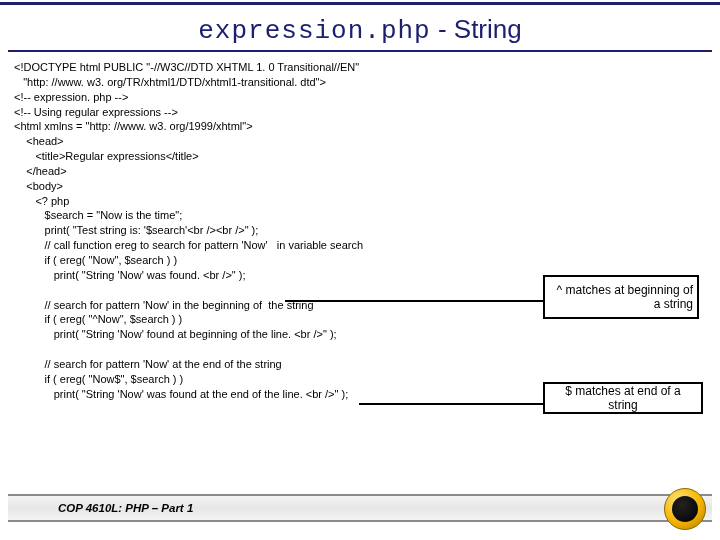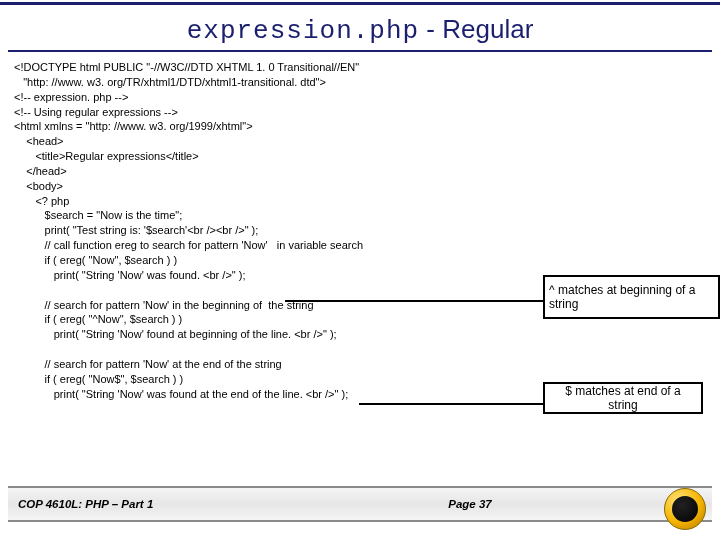--- a/index.html
+++ b/index.html
@@ -42,25 +42,25 @@
     font-size: 11px;
     line-height: 1.35;
     font-family: Arial, sans-serif;
     color: #000;
     white-space: pre;
   }
   .callout1 {
     position: absolute;
     top: 275px;
     left: 543px;
-    width: 177px;
+    width: 156px;
     border: 2px solid #000;
     padding: 6px 4px;
     font-size: 12px;
-    text-align: left;
+    text-align: right;
     background: #fff;
   }
   .callout2 {
     position: absolute;
     top: 382px;
     left: 543px;
     width: 160px;
     border: 2px solid #000;
     padding: 0 4px;
     font-size: 12px;
@@ -80,28 +80,29 @@
     top: 403px;
     left: 359px;
     width: 186px;
     height: 2px;
     background: #000;
   }
   .footer-bar {
     position: absolute;
     bottom: 18px;
     left: 8px; right: 8px;
-    height: 36px;
+    height: 28px;
     border-top: 2px solid #8a8a8a;
     border-bottom: 2px solid #8a8a8a;
     background: linear-gradient(#f4f4f4,#e6e6e6,#f4f4f4);
     display: flex;
     align-items: center;
     font-size: 11.5px;
     font-family: Arial, sans-serif;
+    padding-left: 40px;
   }
   .footer-left {
     flex: 0 0 220px;
     padding-left: 10px;
     font-weight: bold;
     font-style: italic;
     color: #000;
   }
   .footer-center {
     flex: 1;
@@ -133,21 +134,21 @@
     border-radius: 50%;
     background: radial-gradient(circle at 40% 35%, #222 0%, #000 100%);
   }
 </style>
 </head>
 <body>
 
 <div class="top-line"></div>
 
 <div class="title">
-  <span class="mono">expression.php</span><span> - Regular</span>
+  <span class="mono">expression.php</span><span> - String</span>
 </div>
 <div class="title-underline"></div>
 
 <div class="code">&lt;!DOCTYPE html PUBLIC "-//W3C//DTD XHTML 1. 0 Transitional//EN"
    "http: //www. w3. org/TR/xhtml1/DTD/xhtml1-transitional. dtd"&gt;
 &lt;!-- expression. php --&gt;
 &lt;!-- Using regular expressions --&gt;
 &lt;html xmlns = "http: //www. w3. org/1999/xhtml"&gt;
     &lt;head&gt;
        &lt;title&gt;Regular expressions&lt;/title&gt;
@@ -169,18 +170,17 @@
              print( "String 'Now' was found at the end of the line. &lt;br /&gt;" );</div>
 
 <div class="connector1"></div>
 <div class="callout1">^ matches at beginning of a string</div>
 
 <div class="connector2"></div>
 <div class="callout2">$ matches at end of a string</div>
 
 <div class="footer-bar">
   <div class="footer-left">COP 4610L: PHP – Part 1</div>
-  <div class="footer-center">Page 37</div>
 </div>
 
 <div class="logo">
   <div class="logo-inner"></div>
 </div>
 
 </body></html>

